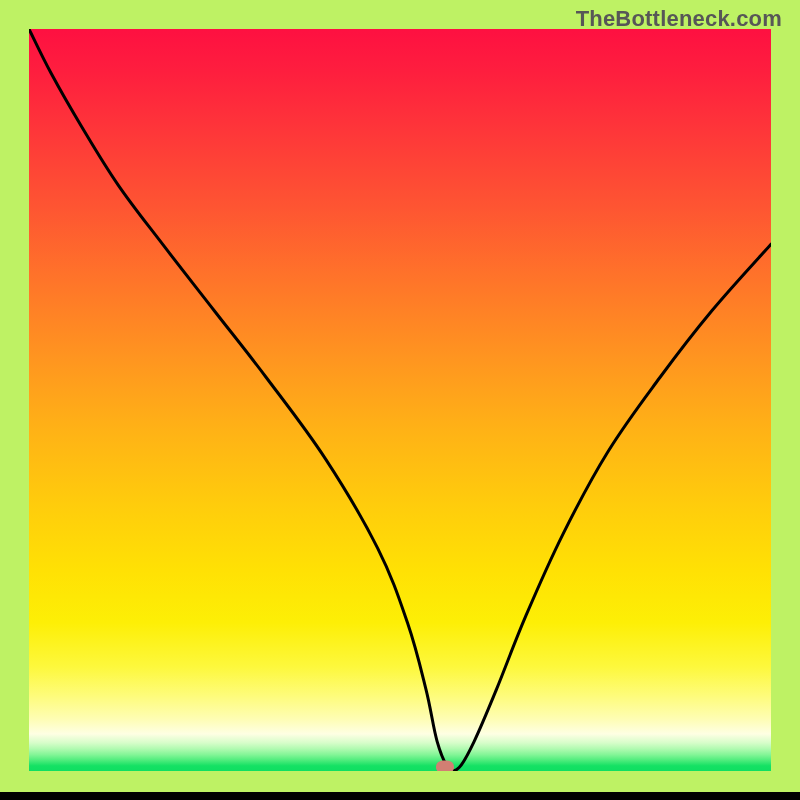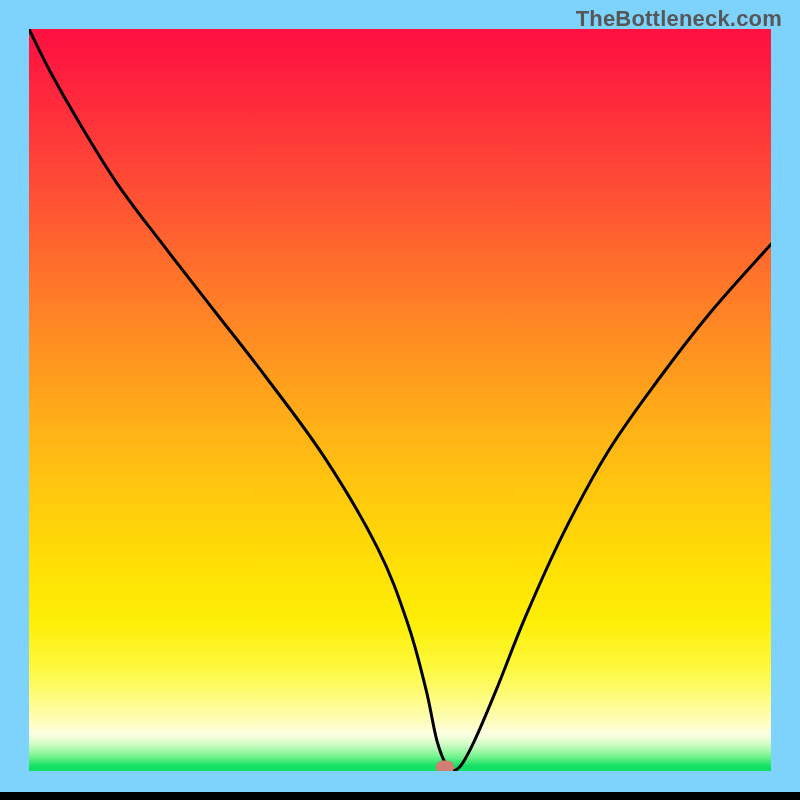--- a/index.html
+++ b/index.html
@@ -8,21 +8,21 @@
     width: 800px;
     height: 800px;
     background: #000;
     font-family: Arial, Helvetica, sans-serif;
     overflow: hidden;
   }
   .frame {
     position: relative;
     width: 800px;
     height: 792px;
-    background: #7dd3fc;
+    background: #bef264;
   }
   .watermark {
     position: absolute;
     top: 6px;
     right: 18px;
     color: #575757;
     font-size: 22px;
     font-weight: 600;
     letter-spacing: 0.2px;
     z-index: 20;

